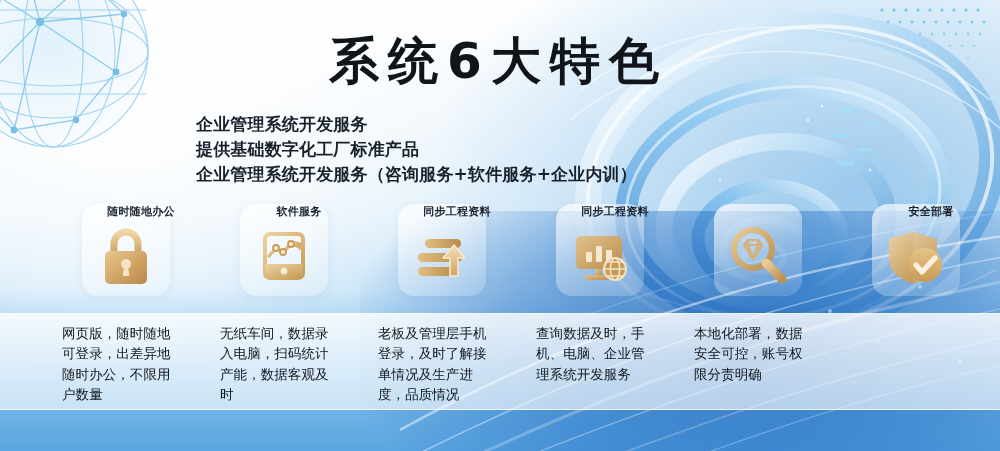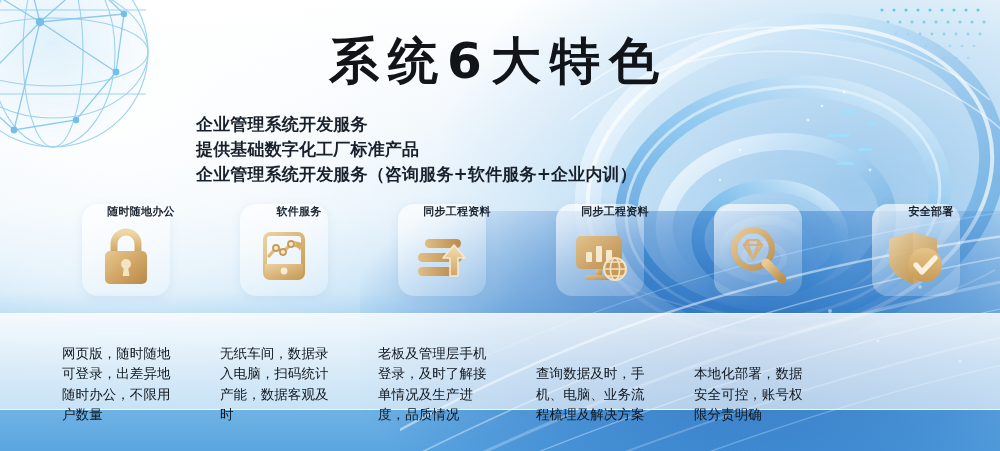--- a/index.html
+++ b/index.html
@@ -87,21 +87,21 @@
   }
 
   
   .band{
     position:absolute;left:0;top:313px;width:1000px;height:95px;
     background:linear-gradient(180deg,rgba(255,255,255,.82) 0%,rgba(255,255,255,.70) 50%,rgba(255,255,255,.62) 100%);
     border-top:1px solid rgba(255,255,255,.75);
     border-bottom:1px solid rgba(255,255,255,.55);
   }
   .descs{
-    position:absolute;left:0;top:313px;width:1000px;height:111px;display:flex;align-items:flex-end;
+    position:absolute;left:0;top:313px;width:1000px;height:111px;display:flex;
   }
   .desc{
     width:158px;flex:0 0 158px;
     font-size:13.5px;line-height:1.5;color:#10161d;
     font-family:"DejaVu Sans","Liberation Sans",sans-serif;
     padding-top:10px;
     letter-spacing:.005em;
   }
   .desc:nth-child(1){margin-left:62px;}
   .desc .txt{display:block;width:122px;word-break:break-all;}
@@ -431,20 +431,20 @@
     <div class="desc">
       <span class="txt">网页版，随时随地可登录，出差异地随时办公，不限用户数量</span>
     </div>
     <div class="desc">
       <span class="txt">无纸车间，数据录入电脑，扫码统计产能，数据客观及时</span>
     </div>
     <div class="desc">
       <span class="txt">老板及管理层手机登录，及时了解接单情况及生产进度，品质情况</span>
     </div>
     <div class="desc">
-      <span class="txt">查询数据及时，手机、电脑、业务流程梳理及解决方案</span>
+      <span class="txt">查询数据及时，手机、电脑、企业管理系统开发服务</span>
     </div>
     <div class="desc">
       <span class="txt">本地化部署，数据安全可控，账号权限分责明确</span>
     </div>
   </div>
 
 </div>
 
 </body></html>

